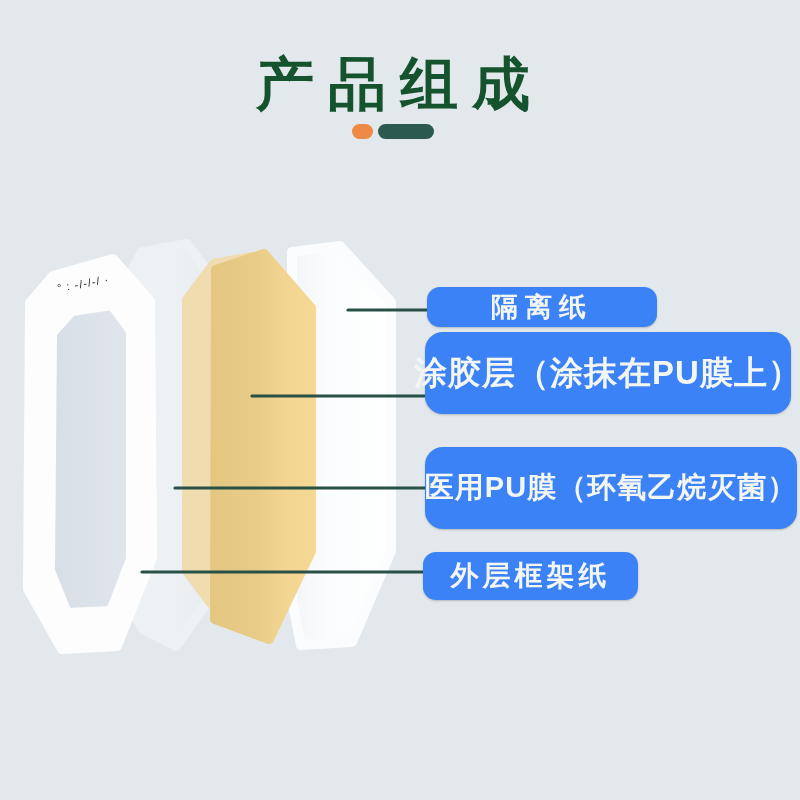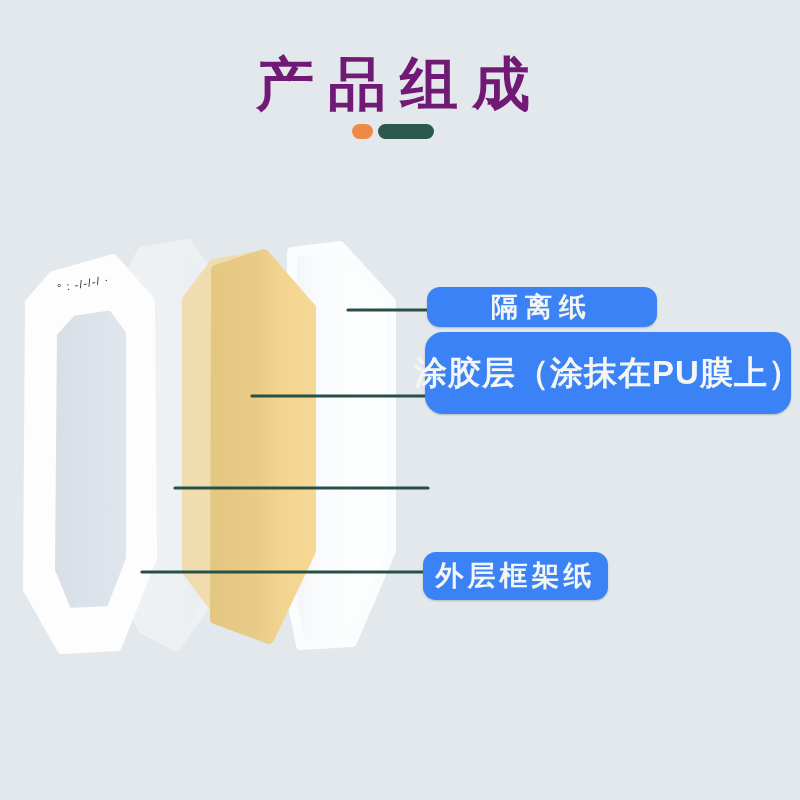--- a/index.html
+++ b/index.html
@@ -6,39 +6,39 @@
   body{font-family:"Liberation Sans",sans-serif;}
   .canvas{
     position:relative;width:800px;height:800px;overflow:hidden;
     background:#e3e8ec;
   }
   .page-title{
     position:absolute;left:0;top:46px;width:800px;
     text-align:center;
     font-family:"Liberation Serif","DejaVu Serif",serif;
     font-weight:700;font-size:58px;letter-spacing:14px;
-    color:#701a75;
+    color:#14532d;
   }
   .accent{position:absolute;border-radius:8px;height:15px;}
   .accent-orange{left:352px;top:124px;width:21px;background:#ee8a46;}
   .accent-green{left:378px;top:124px;width:56px;background:#2c594e;}
   .illustration{position:absolute;left:0;top:0;}
   .callout{
     position:absolute;
     background:#3b82f6;
     color:#f4f6f3;
     display:flex;align-items:center;justify-content:center;
     white-space:nowrap;
     font-weight:700;
     box-shadow:0 1px 2px rgba(30,50,45,.25);
   }
   .callout-1{left:427px;top:287px;width:230px;height:40px;border-radius:13px;font-size:27px;letter-spacing:7px;}
   .callout-2{left:425px;top:332px;width:366px;height:82px;border-radius:18px;font-size:33px;letter-spacing:1px;}
   .callout-3{left:425px;top:447px;width:372px;height:82px;border-radius:18px;font-size:29px;letter-spacing:1px;}
-  .callout-4{left:423px;top:552px;width:185px;height:48px;border-radius:13px;font-size:28px;letter-spacing:4px;}
+  .callout-4{left:423px;top:552px;width:215px;height:48px;border-radius:13px;font-size:28px;letter-spacing:4px;}
 </style>
 </head>
 <body>
 
 <div class="canvas">
 
   <div class="page-title">产品组成</div>
   <div class="accent accent-orange"></div>
   <div class="accent accent-green"></div>
 
@@ -84,17 +84,20 @@
     <line x1="175" y1="488" x2="428" y2="488" stroke="#275146" stroke-width="3.2" stroke-linecap="round"></line>
     <line x1="142" y1="572" x2="426" y2="572" stroke="#275146" stroke-width="3.2" stroke-linecap="round"></line>
   </svg>
 
   <div class="callout callout-1">
     <span>隔离纸</span>
   </div>
   <div class="callout callout-2">
     <span>涂胶层（涂抹在PU膜上）</span>
   </div>
+  <div class="callout callout-3">
+    <span>医用PU膜（环氧乙烷灭菌）</span>
+  </div>
   <div class="callout callout-4">
     <span>外层框架纸</span>
   </div>
 
 </div>
 
 </body></html>

